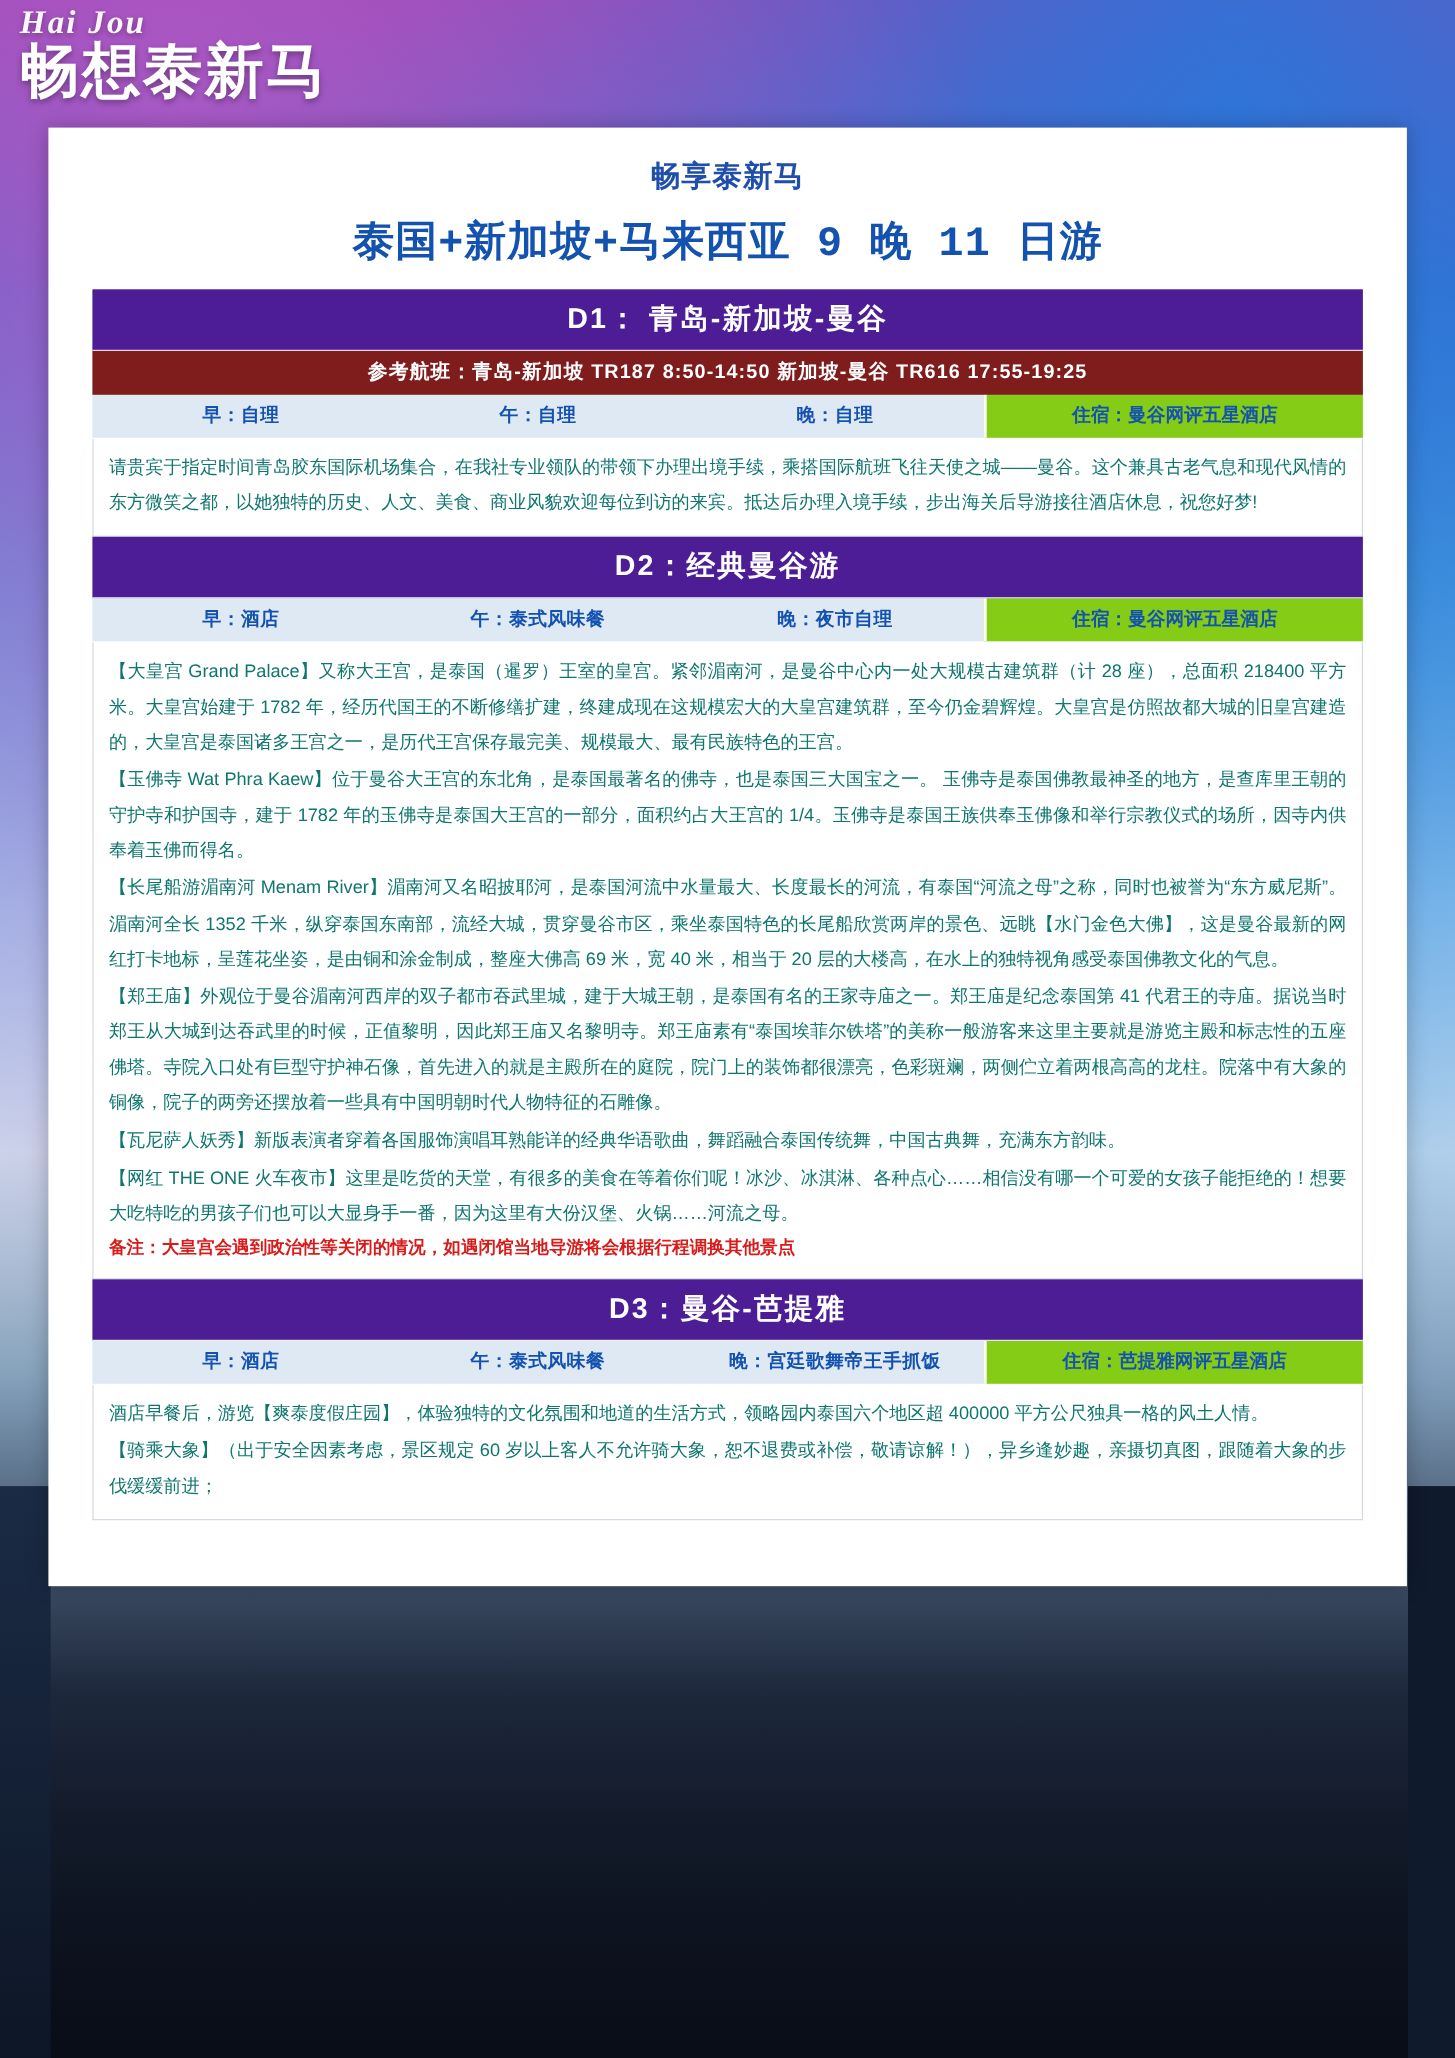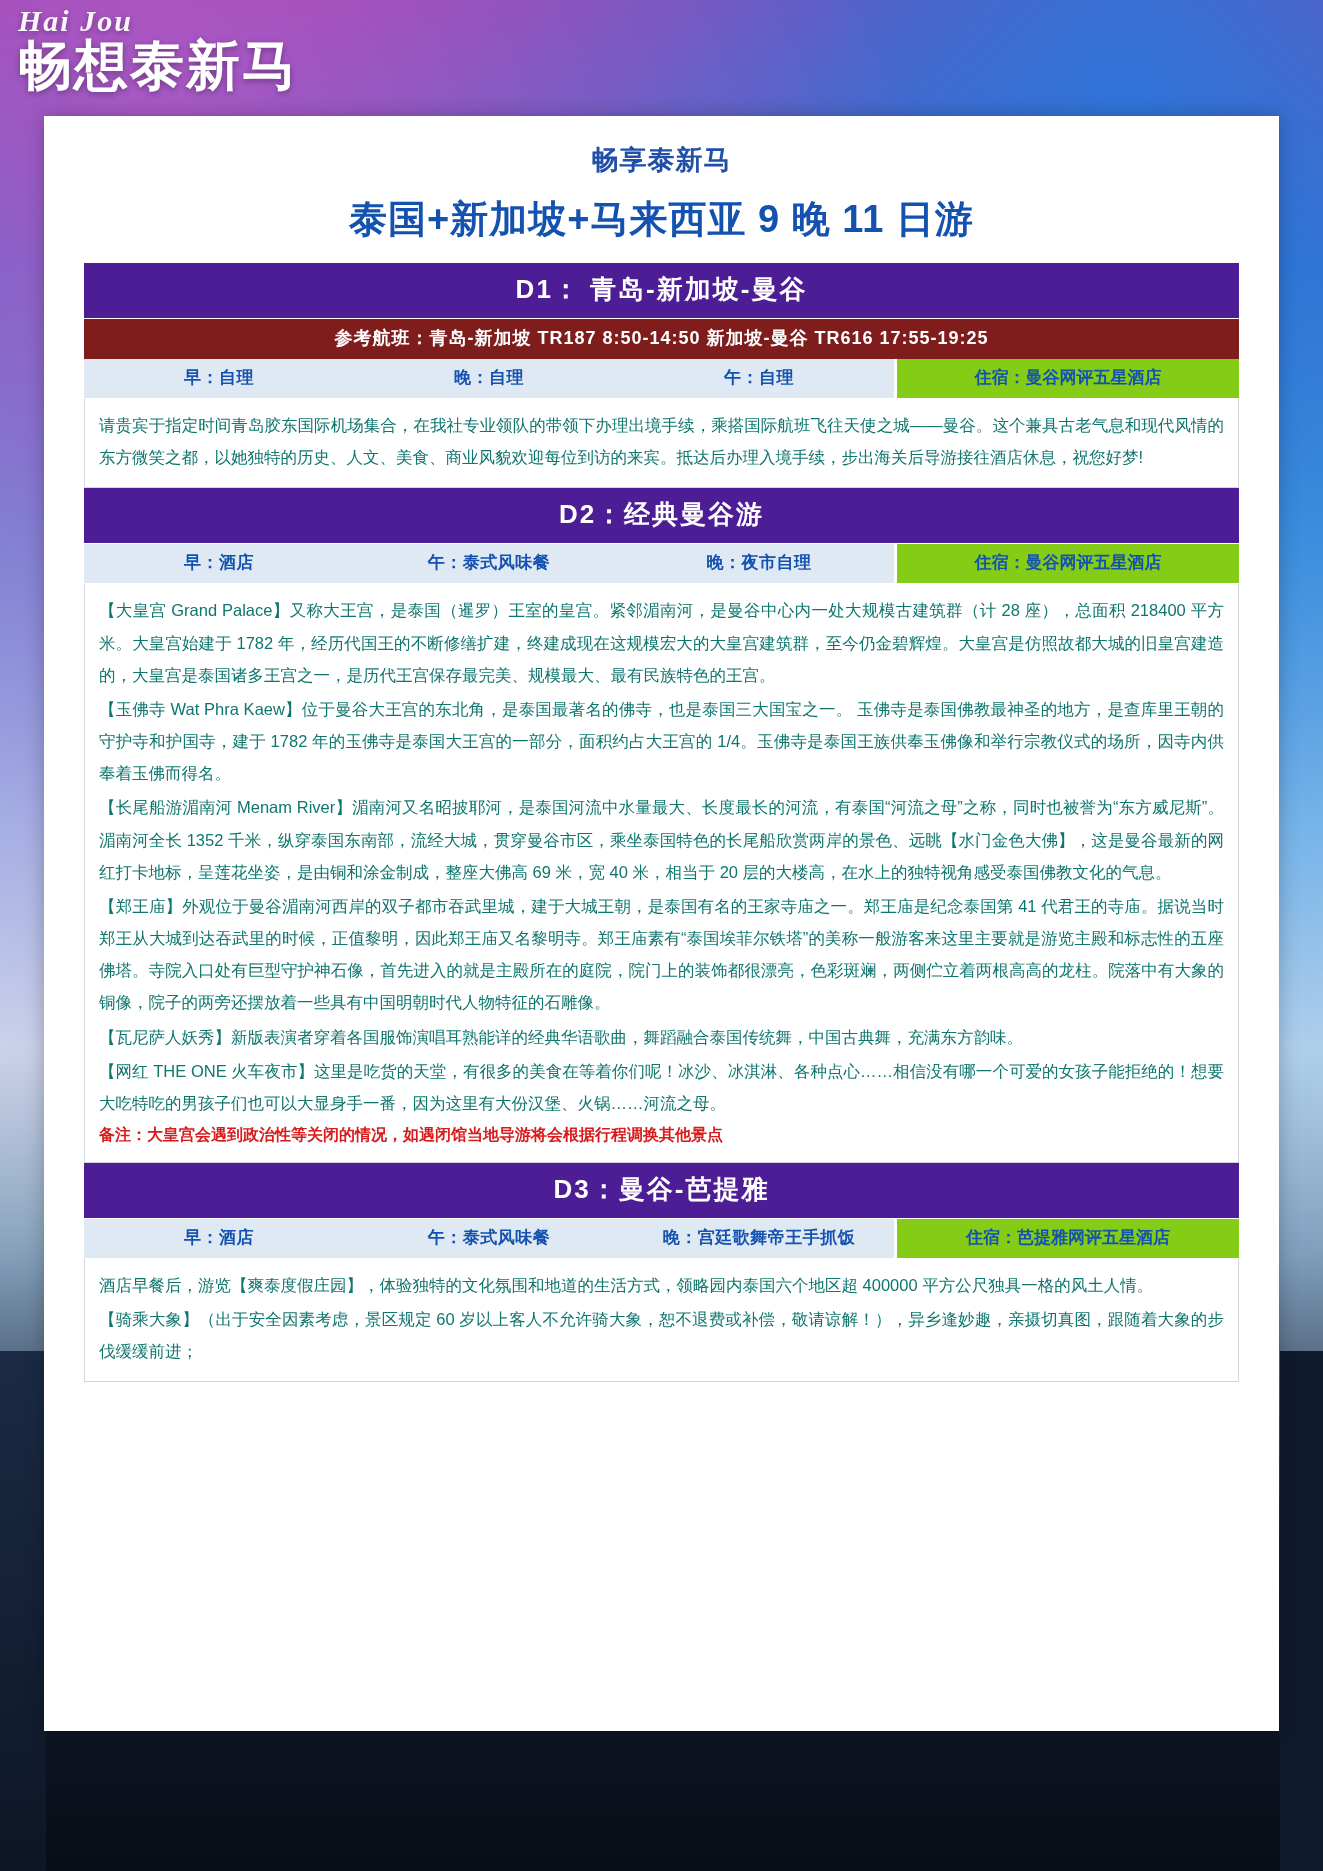--- a/index.html
+++ b/index.html
@@ -35,28 +35,28 @@
     color:#ffffff; font-weight:bold; letter-spacing:2px;
     text-shadow:0 2px 6px rgba(0,0,0,.35);
     line-height:1;
   }
   .wm .wm-cursive { font-family:"Liberation Serif", serif; font-style:italic; font-size:30px; opacity:.95; }
   .wm .wm-main { font-size:54px; margin-top:2px; }
 
   .page {
     position:absolute;
     left:44px; top:116px;
-    width:1235px; height:1615px;
+    width:1235px; height:1326px;
     background:#ffffff;
     box-shadow:0 0 18px rgba(0,0,0,.25);
     padding:26px 40px 0 40px;
   }
 
   .brand { text-align:center; color:#1f4fa8; font-size:27px; font-weight:bold; letter-spacing:1px; }
-  .maintitle { text-align:center; color:#1452b0; font-size:38px; font-weight:bold; margin:16px 0 18px; letter-spacing:1px; }
+  .maintitle { text-align:center; color:#1452b0; font-size:38px; font-weight:bold; margin:16px 0 18px; letter-spacing:1px;font-family:Liberation Mono, monospace; }
 
   .daybar {
     background:#4c1d95; color:#ffffff; text-align:center;
     font-size:26px; font-weight:bold; letter-spacing:2px;
     padding:9px 0 11px; border-bottom:1px solid #ffffff;
   }
   .flightbar {
     background:#7f1d1d; color:#ffffff; text-align:center;
     font-size:18px; font-weight:bold; letter-spacing:1px;
     padding:7px 0 9px;
@@ -97,22 +97,22 @@
 
   <div class="brand">畅享泰新马</div>
   <div class="maintitle">泰国+新加坡+马来西亚 9 晚 11 日游</div>
 
   <div class="sec">
     <div class="daybar">D1： 青岛-新加坡-曼谷</div>
     <div class="flightbar">参考航班：青岛-新加坡 TR187 8:50-14:50     新加坡-曼谷 TR616 17:55-19:25</div>
     <div class="mealrow">
       <div class="meals">
         <div class="meal">早：自理</div>
+        <div class="meal">午：自理</div>
         <div class="meal">晚：自理</div>
-        <div class="meal">午：自理</div>
       </div>
       <div class="stay">住宿：曼谷网评五星酒店</div>
     </div>
     <div class="body">
       <p>请贵宾于指定时间青岛胶东国际机场集合，在我社专业领队的带领下办理出境手续，乘搭国际航班飞往天使之城——曼谷。这个兼具古老气息和现代风情的东方微笑之都，以她独特的历史、人文、美食、商业风貌欢迎每位到访的来宾。抵达后办理入境手续，步出海关后导游接往酒店休息，祝您好梦!</p>
     </div>
   </div>
 
   <div class="sec">
     <div class="daybar">D2：经典曼谷游</div>

